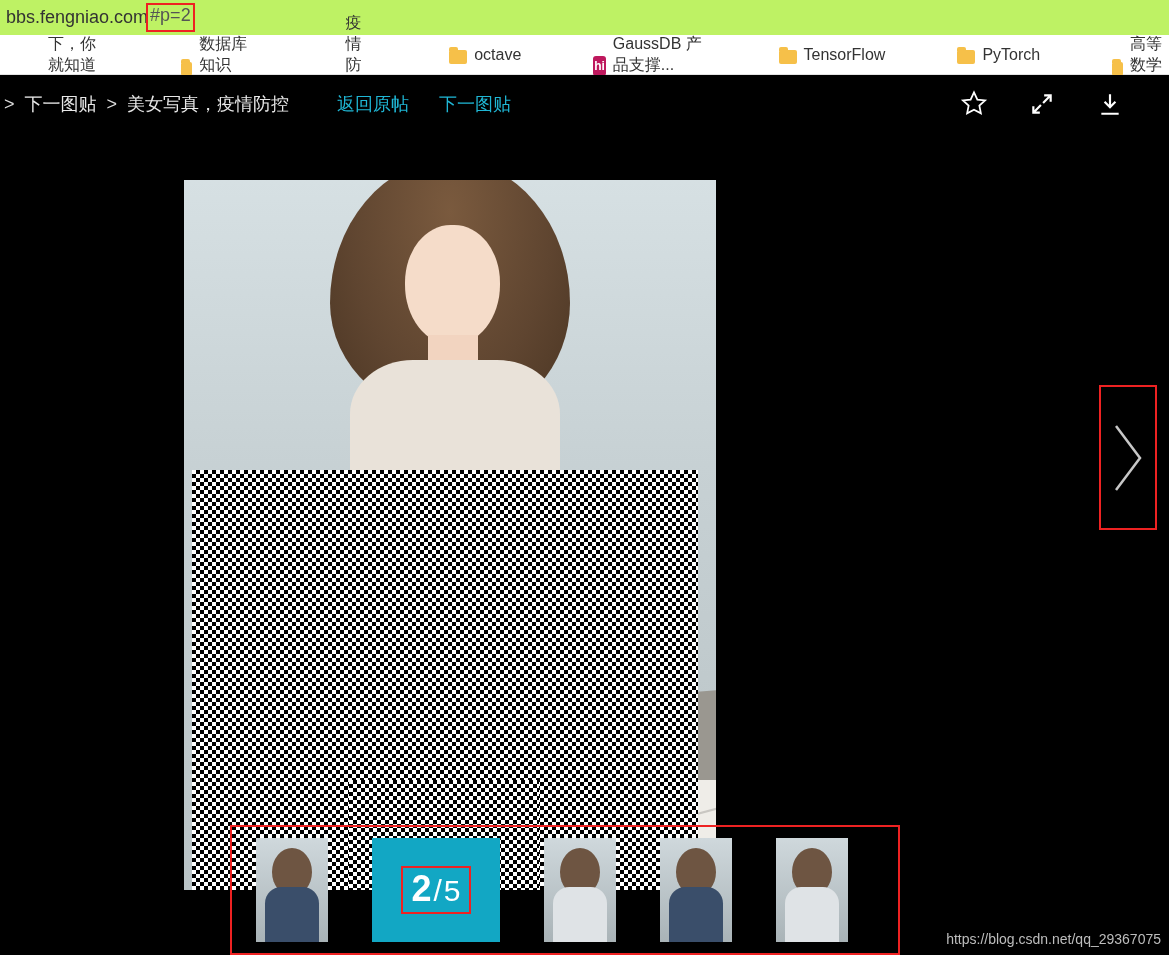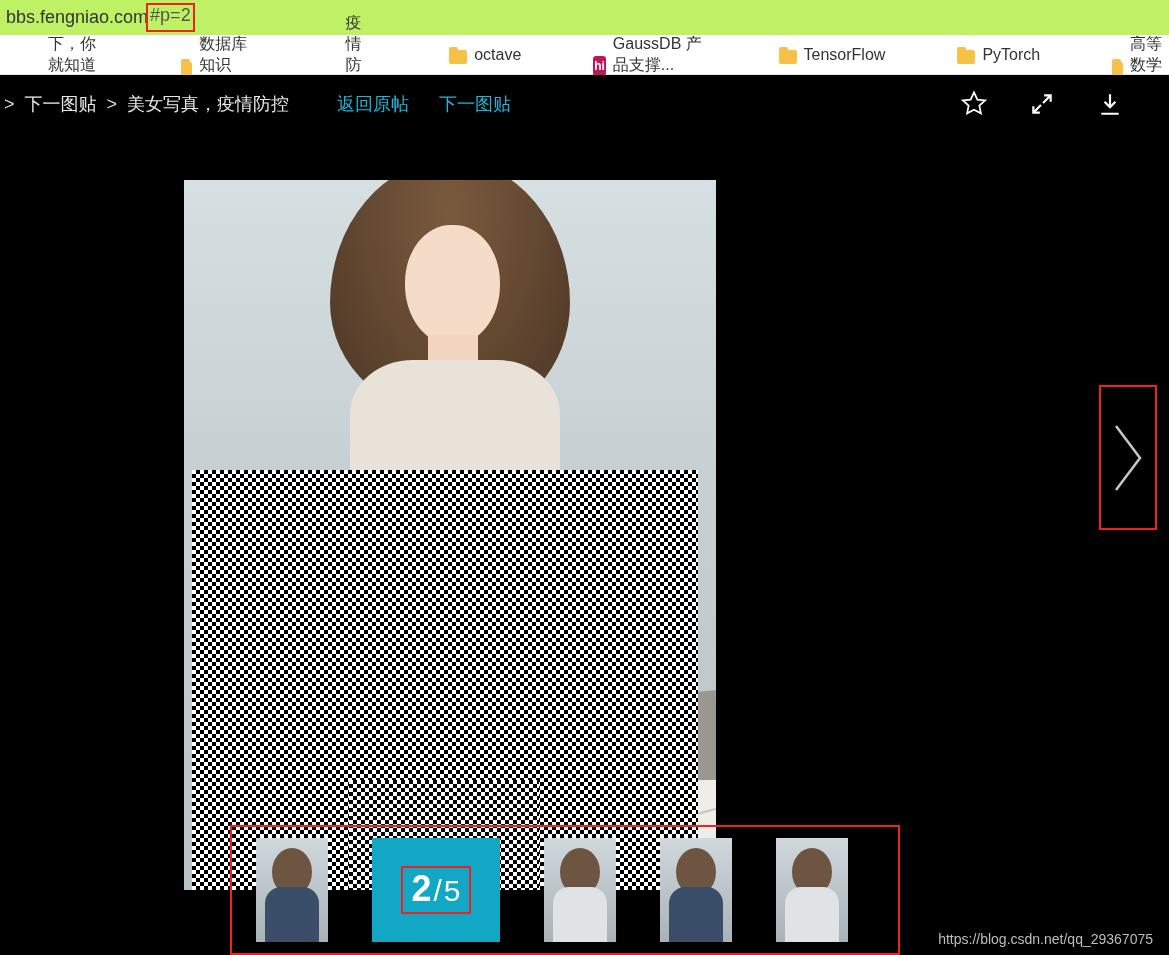--- a/index.html
+++ b/index.html
@@ -134,21 +134,21 @@
   }
   .counter{
     font-size:30px; color:#fff; display:flex; align-items:baseline;
     border:2px solid #e22; padding:0 8px 2px 8px;
   }
   .counter .cur{ font-size:36px; font-weight:700; }
   .counter .sep2{ margin:0 2px; }
 
   
   .watermark{
-    position:absolute; right:16px; bottom:8px; font-size:14px; color:#bdbdbd;
+    position:absolute; right:8px; bottom:8px; font-size:14px; color:#bdbdbd;
   }
 
   
   .redbox{ border:2px solid #e22; }
 </style>
 </head>
 <body>
 
 <div class="urlbar">
   <span class="domain">bbs.fengniao.com</span>

